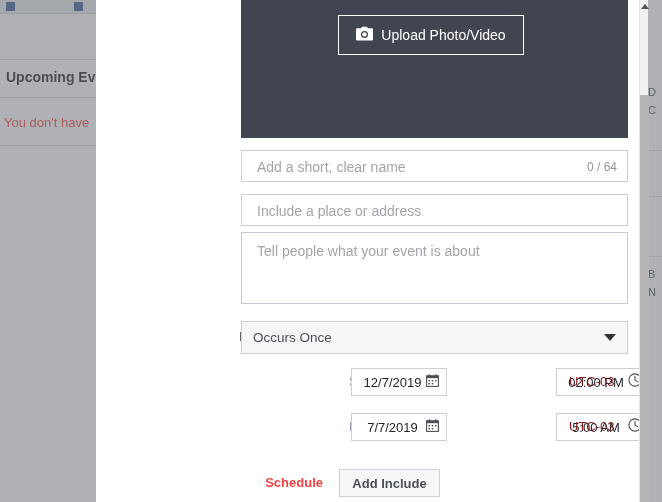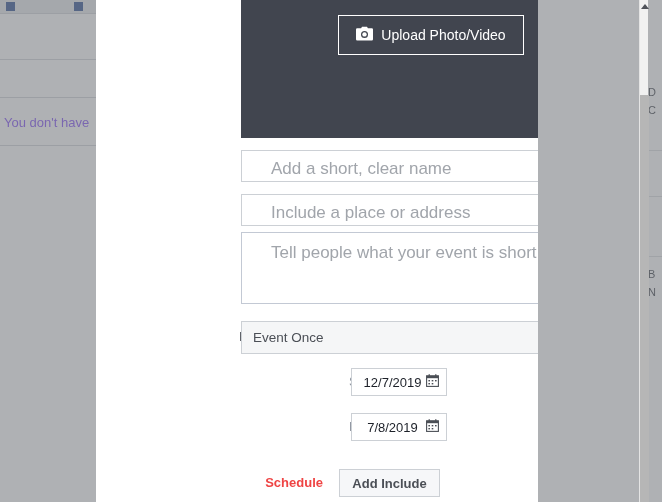--- a/index.html
+++ b/index.html
@@ -73,21 +73,21 @@
     left: 6px; top: 69px;
     font-size: 14px;
     font-weight: bold;
     color: #1d2129;
     white-space: nowrap;
   }
   .bg-subtext {
     position: absolute;
     left: 4px; top: 115px;
     font-size: 13px;
-    color: #8b5cf6;
+    color: #ef4444;
     white-space: nowrap;
   }
 
   
   .bg-right-col {
     position: absolute;
     left: 648px; top: 0;
     width: 14px; height: 502px;
     background: #ffffff;
     overflow: hidden;
@@ -113,21 +113,21 @@
   .dim {
     position: absolute;
     inset: 0;
     background: rgba(110, 113, 118, 0.55);
   }
 
   
   .modal {
     position: absolute;
     left: 96px; top: 0;
-    width: 442px;
+    width: 544px;
     height: 502px;
     background: #ffffff;
     overflow: hidden;
   }
 
   
   .cover {
     position: absolute;
     left: 145px; top: 0;
     width: 387px;
@@ -186,22 +186,22 @@
 
   .field {
     position: absolute;
     left: 145px;
     border: 1px solid #ccd0d5;
     background: #ffffff;
   }
 
   .ph {
     position: absolute;
-    left: 29px;
-    font-size: 17px;
+    left: 15px;
+    font-size: 14px;
     color: #a1a5ab;
     white-space: nowrap;
   }
 
   .counter {
     position: absolute;
     right: 10px;
     font-size: 12px;
     color: #8d949e;
   }
@@ -323,20 +323,21 @@
   <div class="bg-page">
 
     <div class="bg-left-col">
       <div class="bg-topbar">
         <div class="bg-topbar-dot d1"></div>
         <div class="bg-topbar-dot d2"></div>
       </div>
       <div class="bg-strip-1"></div>
       <div class="bg-strip-2"></div>
       <div class="bg-strip-3"></div>
+      <div class="bg-heading">Upcoming Ev</div>
       <div class="bg-subtext">You don't have</div>
     </div>
 
     <div class="bg-right-col">
       <div class="bg-right-line" style="top:86px;">D</div>
       <div class="bg-right-line" style="top:104px;">C</div>
       <div class="bg-right-line blue" style="top:122px;"></div>
       <div class="bg-right-rule" style="top:150px;"></div>
       <div class="bg-right-rule" style="top:196px;"></div>
       <div class="bg-right-line blue" style="top:214px;"></div>
@@ -375,31 +376,31 @@
     <div class="row" style="top:194px;">
       <div class="label" style="top:7px;">Location</div>
       <div class="field" style="top:0; width:387px; height:32px;">
         <div class="ph" style="top:8px;">Include a place or address</div>
       </div>
     </div>
 
     <div class="row" style="top:236px;">
       <div class="label" style="top:0;">Description</div>
       <div class="field" style="top:-4px; width:387px; height:72px; border-color:#c3c9d4;">
-        <div class="ph" style="top:10px;">Tell people what your event is short</div>
+        <div class="ph" style="top:10px;">Tell people what your event is about</div>
       </div>
     </div>
 
     <div class="row" style="top:321px;">
       <div class="label-inline" style="right:316px; top:8px; width:180px; justify-content:flex-end;">
         <span>Frequency</span>
         <span class="info-ic">i</span>
       </div>
       <div class="select" style="top:0;">
-        <span class="select-val">Event Once</span>
+        <span class="select-val">Occurs Once</span>
         <span class="caret"></span>
       </div>
     </div>
 
     <div class="row" style="top:368px;">
       <div class="dt-label" style="top:6px;">Starts</div>
       <div class="dt-box" style="left:255px; width:96px; top:0;">
         <span class="dt-text">12/7/2019</span>
         <span>
           <svg width="13" height="13" viewBox="0 0 13 13">
@@ -423,21 +424,21 @@
             <path d="M7 3.4 L7 7.2 L9.9 8.9" fill="none" stroke="#4b4f56" stroke-width="1.1" stroke-linecap="round"></path>
           </svg>
         </span>
       </div>
       <div class="tz" style="left:473px; top:6px;">UTC-03</div>
     </div>
 
     <div class="row" style="top:413px;">
       <div class="dt-label" style="top:6px;">Ends</div>
       <div class="dt-box" style="left:255px; width:96px; top:0;">
-        <span class="dt-text">7/8/2019</span>
+        <span class="dt-text">7/7/2019</span>
         <span>
           <svg width="13" height="13" viewBox="0 0 13 13">
             <rect x="0.6" y="1.8" width="11.8" height="10.6" fill="none" stroke="#4b4f56" stroke-width="1.1"></rect>
             <rect x="0.6" y="1.8" width="11.8" height="2.4" fill="#4b4f56"></rect>
             <rect x="2.6" y="0.2" width="1.2" height="2.4" fill="#4b4f56"></rect>
             <rect x="9.2" y="0.2" width="1.2" height="2.4" fill="#4b4f56"></rect>
             <rect x="2.4" y="6" width="1.6" height="1.4" fill="#4b4f56"></rect>
             <rect x="5.7" y="6" width="1.6" height="1.4" fill="#4b4f56"></rect>
             <rect x="9" y="6" width="1.6" height="1.4" fill="#4b4f56"></rect>
             <rect x="2.4" y="9" width="1.6" height="1.4" fill="#4b4f56"></rect>

